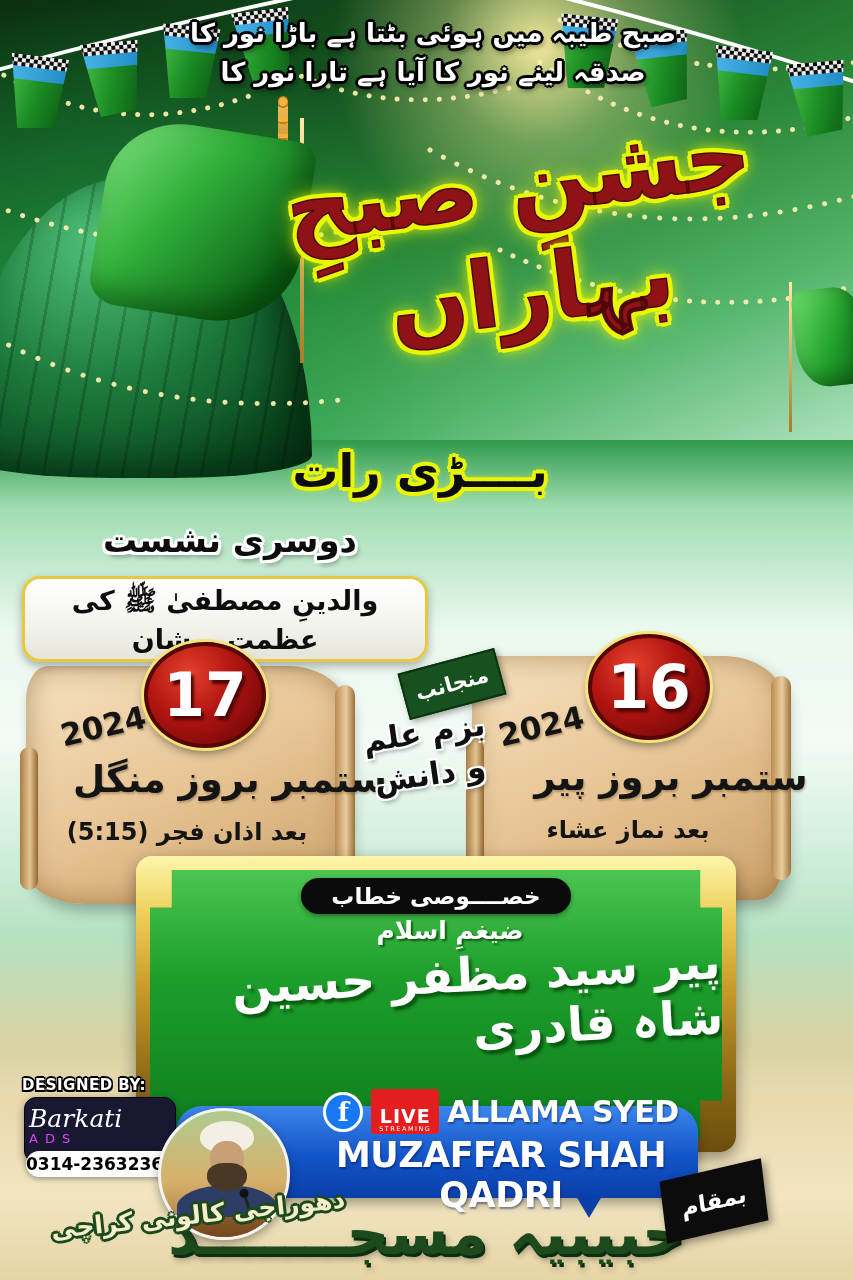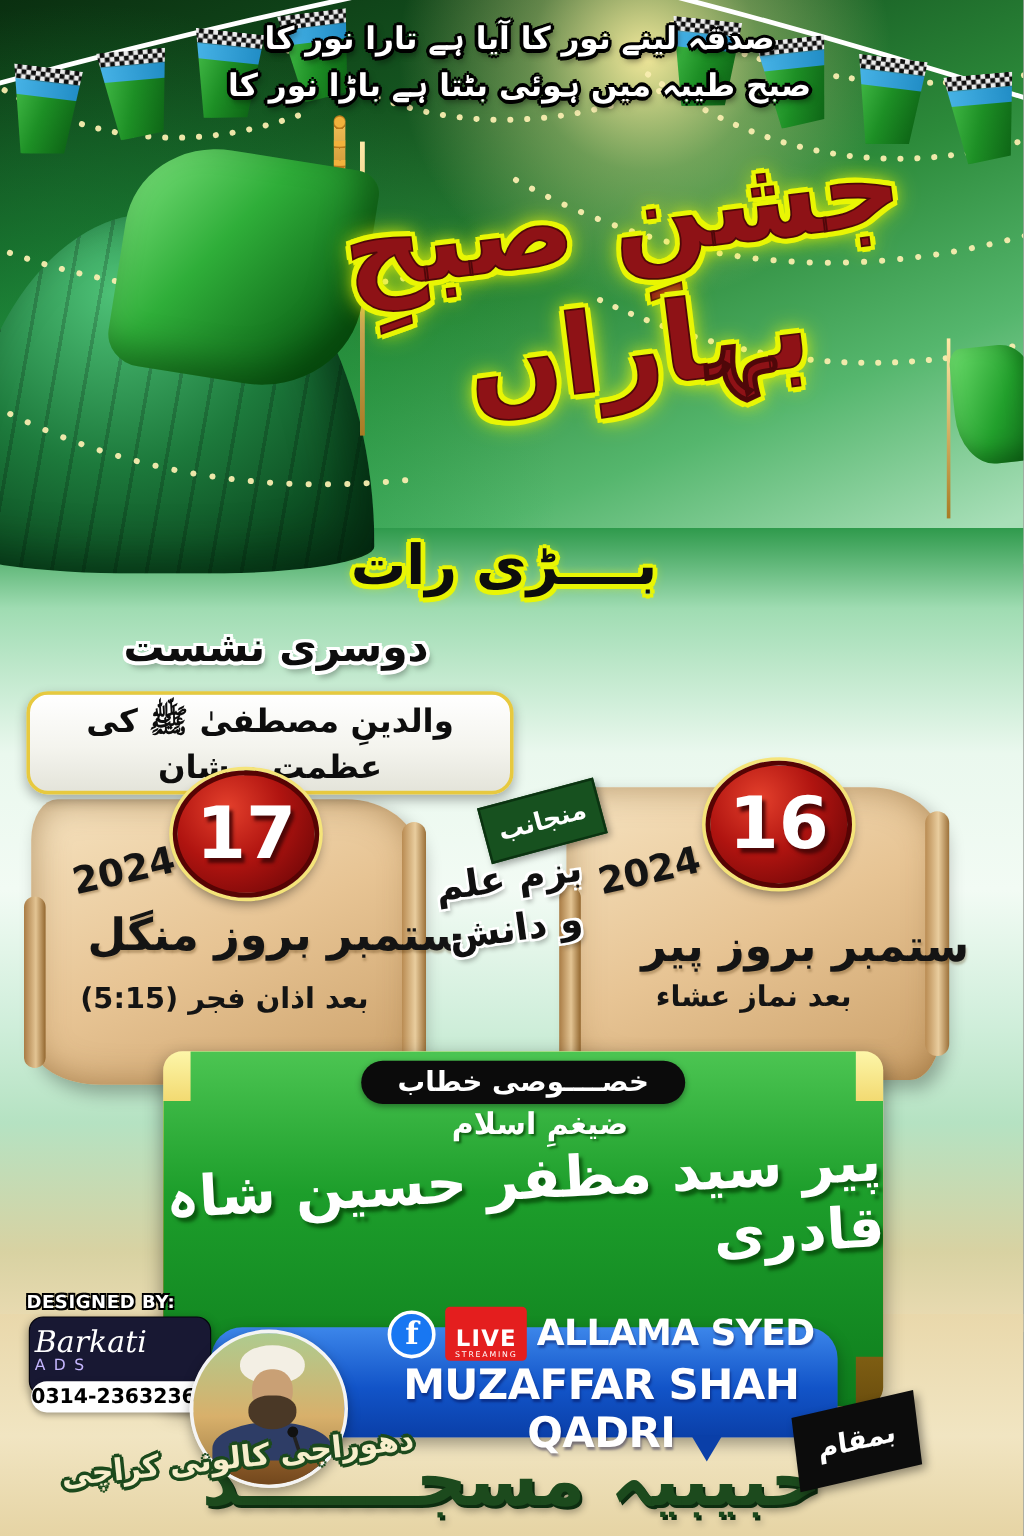--- a/index.html
+++ b/index.html
@@ -94,58 +94,58 @@
         border:4px solid #560404; box-shadow:0 0 0 3px #f5e479, 0 5px 10px rgba(0,0,0,.45);
         color:#fff; font-size:60px; font-weight:bold; text-shadow:3px 4px 3px #4e0707; }
   .badge-first{ left:588px; top:634px; }
   .badge-second{ left:144px; top:642px; }
   .scroll-year{ position:absolute; font-weight:bold; color:#141414; font-size:31px; transform:rotate(-13deg);
         text-shadow:1px 2px 2px rgba(80,50,10,.35); }
   .year-first{ left:26px; top:52px; }
   .year-second{ left:34px; top:42px; }
   .scroll-day-line{ position:absolute; left:0; width:100%; text-align:center; color:#141414; font-weight:bold;
         font-size:37px; text-shadow:1px 2px 2px rgba(80,50,10,.3);margin-left:43px; }
-  .dl-first{ top:111px; }
+  .dl-first{ top:100px; }
   .dl-second{ top:92px; }
   .scroll-time-line{ position:absolute; left:0; width:100%; text-align:center; color:#141414; font-weight:bold; font-size:24px; }
   .tl-first{ top:160px; }
   .tl-second{ top:152px; }
 
   
   .org-tag{ position:absolute; left:402px; top:660px; width:100px; height:48px; z-index:4;
         background:#17511f; border:2px solid #0b3311; transform:rotate(-15deg);
         display:flex; align-items:center; justify-content:center; color:#fff; font-weight:bold; font-size:21px;
         box-shadow:2px 3px 6px rgba(0,0,0,.35); direction:rtl; }
   .org-name{ position:absolute; left:352px; top:712px; width:150px; z-index:4; direction:rtl; text-align:center;
         transform:rotate(-8deg); color:#101010; font-weight:bold; font-size:31px; line-height:1.35;
         text-shadow:-2px -2px 0 #fff,2px -2px 0 #fff,-2px 2px 0 #fff,2px 2px 0 #fff,2px 4px 4px rgba(0,0,0,.3); }
 
   
-  .banner-frame{ position:absolute; left:136px; top:876px; width:600px; height:296px; z-index:6;
+  .banner-frame{ position:absolute; left:136px; top:856px; width:600px; height:296px; z-index:6;
         background:linear-gradient(180deg,#fdf6a9 0%,#ecca52 22%,#c79a2a 45%,#8d6a16 75%,#6b4e0e 100%);
-        border-radius:16px; padding:0; box-shadow:0 6px 16px rgba(0,0,0,.4); }
+        border-radius:16px; padding:14px; box-shadow:0 6px 16px rgba(0,0,0,.4); }
   .banner-inner{ width:100%; height:100%;
         background:linear-gradient(180deg,#4cc552 0%,#1d9e2b 40%,#0e7d1d 100%);
         clip-path:polygon(0 14%,3.8% 14%,3.8% 0,96.2% 0,96.2% 14%,100% 14%,100% 86%,96.2% 86%,96.2% 100%,3.8% 100%,3.8% 86%,0 86%);
         display:flex; flex-direction:column; align-items:center; }
   .special-pill{ margin-top:8px; background:#0b0b0b; color:#fff; font-weight:bold; font-size:23px;
         padding:5px 30px; border-radius:999px; direction:rtl; box-shadow:0 2px 5px rgba(0,0,0,.4); }
   .honorific{ margin-top:2px; color:#fff; font-weight:bold; font-size:25px; direction:rtl;
         text-shadow:2px 2px 2px rgba(0,60,0,.7);margin-left:28px; }
   .speaker-name-urdu{ margin-top:4px; color:#fff; font-weight:bold; font-size:47px; direction:rtl;
         transform:rotate(-3deg); text-shadow:3px 4px 3px rgba(0,55,0,.65); }
 
   
   .designer{ position:absolute; left:22px; top:1076px; width:156px; z-index:7; text-align:left; }
   .designer-label{ color:#fff; font-weight:bold; font-size:15px; letter-spacing:.5px;
         text-shadow:-1.5px -1.5px 0 #000,1.5px -1.5px 0 #000,-1.5px 1.5px 0 #000,1.5px 1.5px 0 #000,0 2px 0 #000,0 -2px 0 #000; }
   .designer-card{ margin:3px auto 0; width:152px; background:#181833; border:1px solid #05050f; border-radius:12px;
         padding:6px 4px 16px; box-shadow:0 3px 8px rgba(0,0,0,.4); }
   .designer-brand{ color:#fff; font-family:"DejaVu Serif", serif; font-style:italic; font-size:25px; }
-  .designer-sub{ color:#c4b5fd; font-size:13px; letter-spacing:7px; margin-top:-2px; }
+  .designer-sub{ color:#d946ef; font-size:13px; letter-spacing:7px; margin-top:-2px; }
   .designer-phone{ margin:-12px auto 0; width:148px; background:#fff; border-radius:999px; position:relative; z-index:1;
         color:#000; font-weight:bold; font-size:17px; padding:3px 0; box-shadow:0 2px 5px rgba(0,0,0,.35); }
 
   
   .live-bar{ position:absolute; left:176px; top:1106px; width:522px; height:92px; z-index:6;
         background:linear-gradient(180deg,#3c86ea 0%,#1254c8 55%,#0a3fa8 100%);
         border-radius:26px; box-shadow:0 5px 12px rgba(0,0,0,.35);
         display:flex; flex-direction:column; justify-content:center; padding-left:128px; }
   .live-bar::after{ content:""; position:absolute; left:400px; bottom:-20px; width:0; height:0;
         border-left:13px solid transparent; border-right:13px solid transparent; border-top:22px solid #0a3fa8; }
@@ -249,22 +249,22 @@
     </div>
 
   <div class="spire"></div>
   <div class="dome"></div>
   <div class="flag-left-pole"></div>
   <div class="flag-left"></div>
   <div class="flag-right-pole"></div>
   <div class="flag-right"></div>
 
   <div class="verse">
+    <div>صبح طیبہ میں ہوئی بٹتا ہے باڑا نور کا</div>
     <div>صدقہ لینے نور کا آیا ہے تارا نور کا</div>
-    <div>صبح طیبہ میں ہوئی بٹتا ہے باڑا نور کا</div>
   </div>
 
   <div class="title-main">جشنِ صبحِ بہاراں</div>
   <div class="night-label">بــــڑی رات</div>
 
 
   <div class="session-heading sh-second">دوسری نشست</div>
   <div class="session-box sb-second">والدینِ مصطفیٰ ﷺ کی عظمت و شان</div>
 
   <div class="scroll scroll-first">

